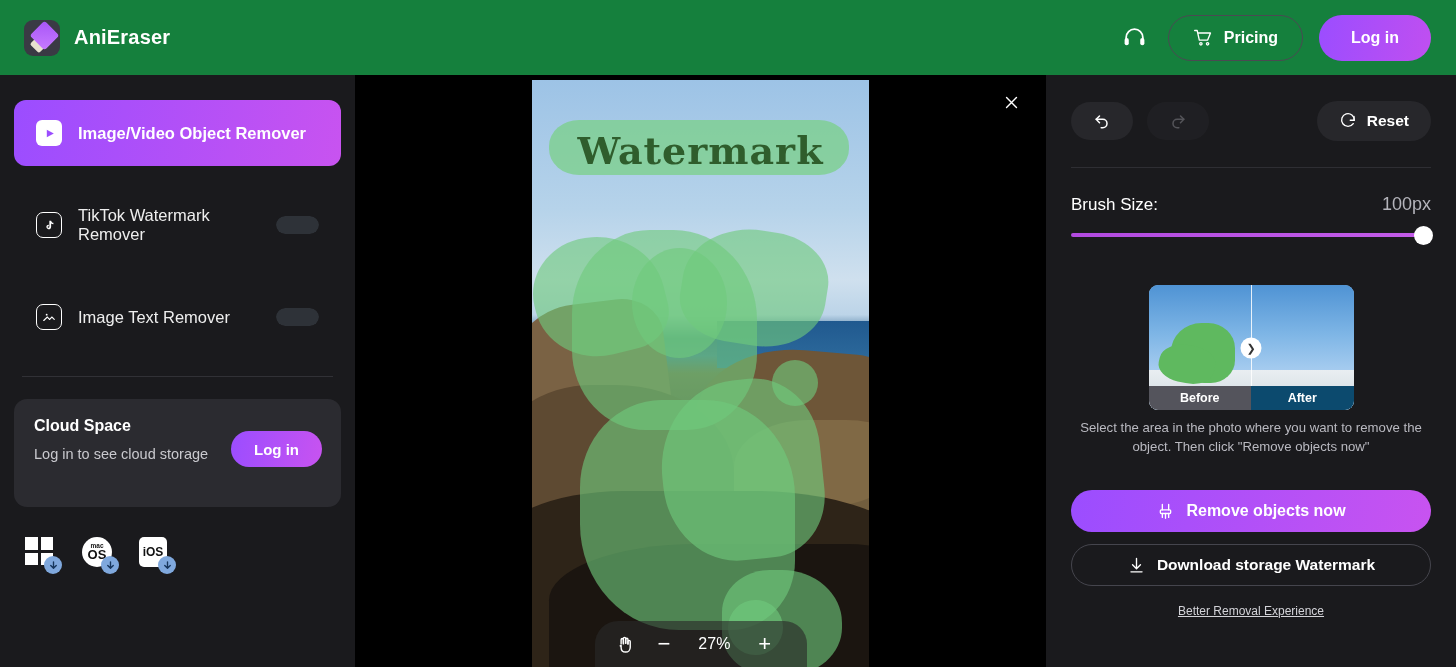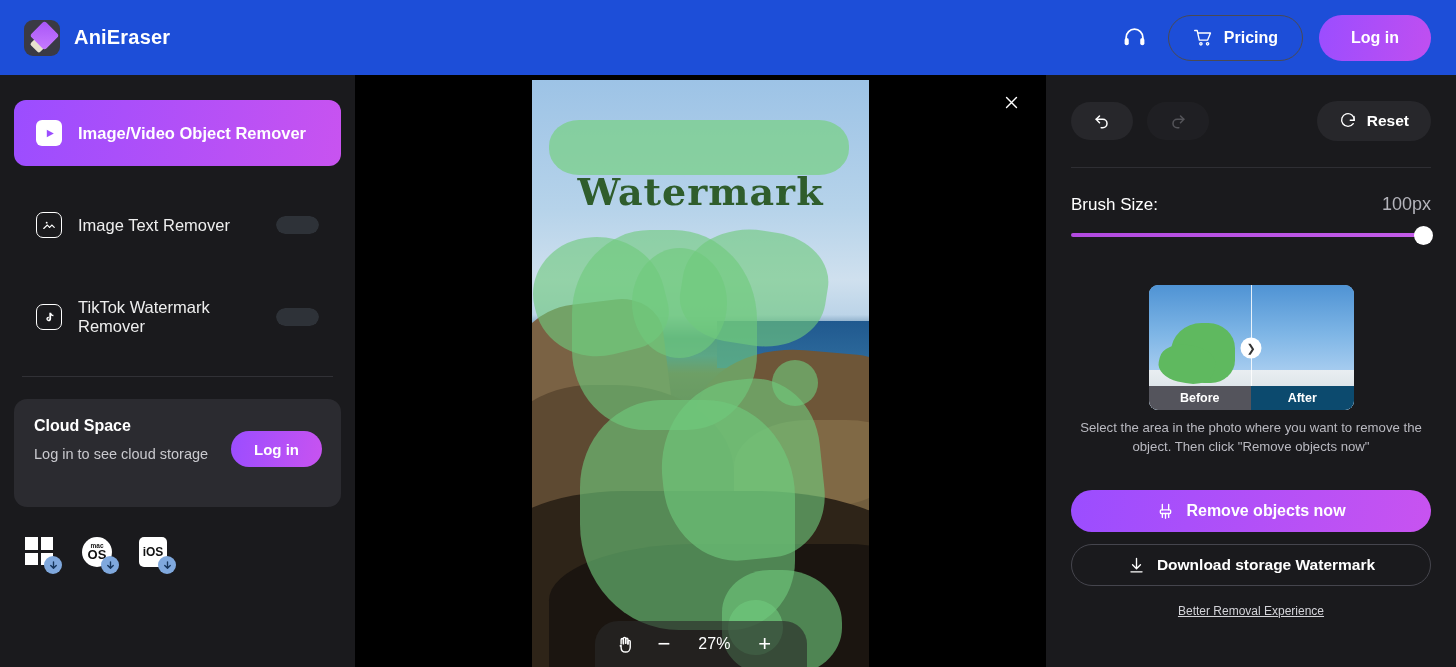--- a/index.html
+++ b/index.html
@@ -8,21 +8,21 @@
     background:#121214;
     font-family:"Liberation Sans", sans-serif;
     color:#fff;
     -webkit-font-smoothing:antialiased;
   }
   .app { position:relative; width:1456px; height:667px; }
 
   
   .topbar{
     position:absolute; left:0; top:0; width:1456px; height:75px;
-    background:#1d4ed8;
+    background:#15803d;
     display:flex; align-items:center;
   }
   .brand{ display:flex; align-items:center; gap:14px; padding-left:24px; }
   .brand-logo{
     width:36px;height:36px;border-radius:9px;
     background:#3a3a44; position:relative; overflow:hidden;
     display:flex;align-items:center;justify-content:center;
   }
   .brand-logo .diamond{
     width:21px;height:21px;background:linear-gradient(135deg,#a855f7,#c77bff);
@@ -136,21 +136,21 @@
   .rock-a{ left:-5%; top:38%; width:45%; height:22%; background:#7a6244; border-radius:45% 30% 20% 60%; transform:rotate(-7deg);}
   .rock-b{ left:-10%; top:52%; width:70%; height:30%; background:#5e4a32; border-radius:40% 50% 20% 30%;}
   .rock-c{ left:48%; top:46%; width:62%; height:26%; background:#6e5638; border-radius:50% 25% 35% 40%; transform:rotate(5deg);}
   .rock-d{ left:-12%; top:70%; width:130%; height:34%; background:#2e2418; border-radius:30% 40% 0 0;}
   .rock-e{ left:5%; top:79%; width:110%; height:24%; background:#1b1510; border-radius:40% 20% 0 0;}
   .rock-f{ left:60%; top:58%; width:55%; height:20%; background:#877049; border-radius:40%; opacity:.75;}
 
   .wm-text{
     position:absolute; left:50%; top:48px; transform:translateX(-50%);
     font-family:"DejaVu Serif", serif; font-weight:bold; font-size:38px;
-    color:#2f5d2c; letter-spacing:1px; z-index:3; white-space:nowrap;margin-top:41px;
+    color:#2f5d2c; letter-spacing:1px; z-index:3; white-space:nowrap;
   }
   .wm-mask{
     position:absolute; left:17px; top:40px; width:300px; height:55px;
     background:#79d185; opacity:.72; border-radius:30px/26px; z-index:2;
     filter:blur(.4px);
   }
   .mask{
     position:absolute; background:#6fca7c; opacity:.62; z-index:4;
   }
   .m-torso{ left:40px; top:150px; width:185px; height:200px; border-radius:42% 45% 38% 40%;}
@@ -309,37 +309,37 @@
       <span class="nav-icon solid">
         <svg width="13" height="13" viewBox="0 0 12 12">
             <polygon points="3.5,2.5 10,6 3.5,9.5" fill="#9b4dff"></polygon>
           </svg>
       </span>
       <span class="nav-label">Image/Video Object Remover</span>
     </div>
 
     <div class="nav-item plain">
       <span class="nav-icon boxed">
+        <svg width="13" height="13" viewBox="0 0 24 24" fill="#fff">
+          <path d="M15 3c.6 2.3 2 3.6 4.2 3.9v2.6c-1.6.05-3-.4-4.2-1.3v5.9c0 3.2-2.4 5.2-5.1 4.8-2.2-.3-3.8-2.2-3.7-4.4.1-2.4 2.2-4.2 4.6-3.9v2.7c-1.2-.4-2.3.4-2.3 1.5 0 .9.8 1.6 1.7 1.5.9-.1 1.5-.8 1.5-1.8V3z"></path>
+        </svg>
+      </span>
+      <span class="nav-label">TikTok Watermark Remover</span>
+      <span class="beta">Beta</span>
+    </div>
+
+    <div class="nav-item plain">
+      <span class="nav-icon boxed">
         <svg width="14" height="14" viewBox="0 0 24 24" fill="none" stroke="#fff" stroke-width="2" stroke-linecap="round">
           <circle cx="8" cy="8" r="1.6" fill="#fff" stroke="none"></circle>
           <path d="M3 18l6-6 4 4"></path>
           <path d="M13 16l4-4 4 4"></path>
         </svg>
       </span>
       <span class="nav-label">Image Text Remover</span>
-      <span class="beta">Beta</span>
-    </div>
-
-    <div class="nav-item plain">
-      <span class="nav-icon boxed">
-        <svg width="13" height="13" viewBox="0 0 24 24" fill="#fff">
-          <path d="M15 3c.6 2.3 2 3.6 4.2 3.9v2.6c-1.6.05-3-.4-4.2-1.3v5.9c0 3.2-2.4 5.2-5.1 4.8-2.2-.3-3.8-2.2-3.7-4.4.1-2.4 2.2-4.2 4.6-3.9v2.7c-1.2-.4-2.3.4-2.3 1.5 0 .9.8 1.6 1.7 1.5.9-.1 1.5-.8 1.5-1.8V3z"></path>
-        </svg>
-      </span>
-      <span class="nav-label">TikTok Watermark Remover</span>
       <span class="beta">Beta</span>
     </div>
 
     <div class="divider"></div>
 
     <div class="cloud-card">
       <div>
         <div class="cloud-title">Cloud Space</div>
         <div class="cloud-sub">Log in to see cloud storage</div>
       </div>

